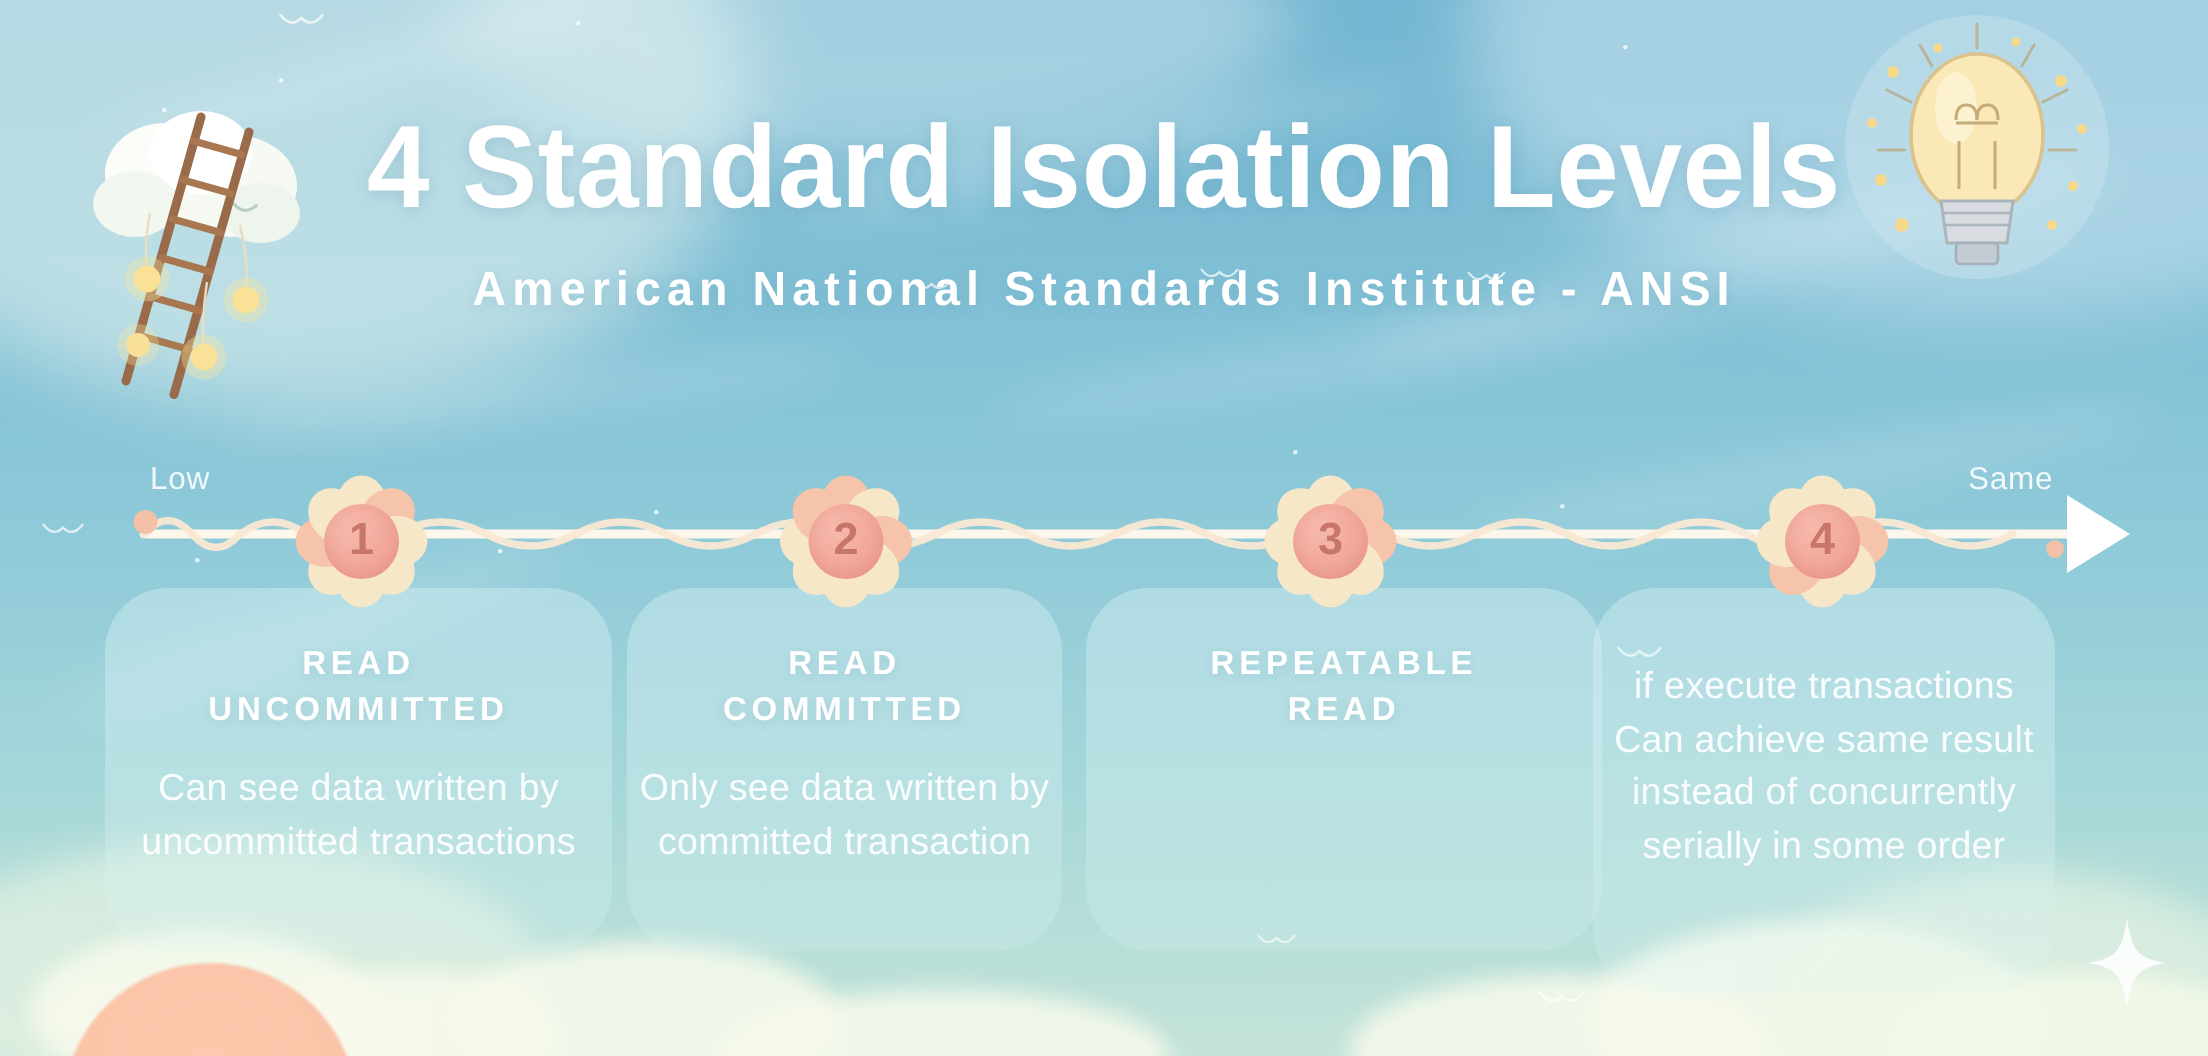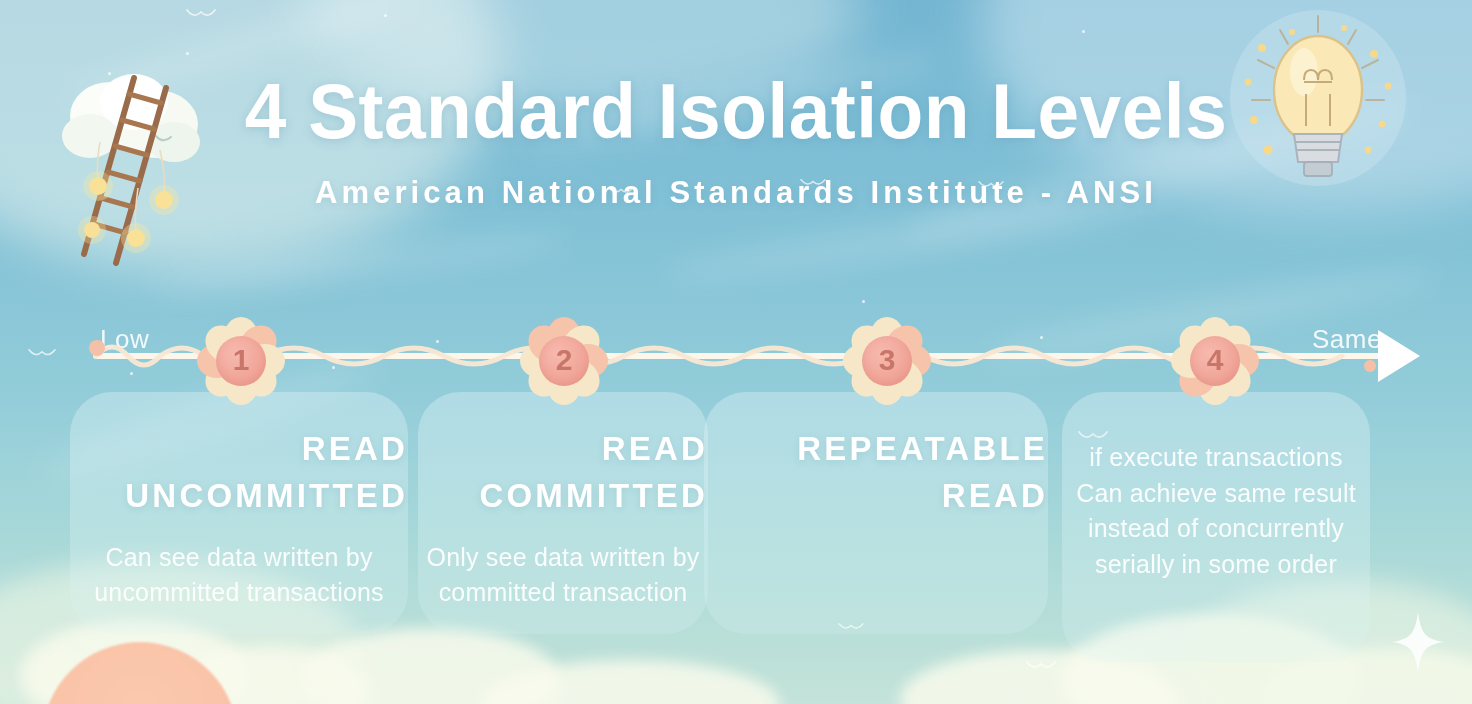--- a/index.html
+++ b/index.html
@@ -100,22 +100,22 @@
   
   .timeline {
     position:absolute;
     left:0; right:0;
     top:300px;
     height:108px;
     z-index:6;
   }
   .tl-label {
     position:absolute;
-    top:24px;
-    font-size:26px;
+    top:8px;
+    font-size:21px;
     color:rgba(255,255,255,0.88);
     letter-spacing:0.5px;
   }
   .tl-label.low  { left:100px; }
   .tl-label.high { left:1312px; }
 
   .flower { position:absolute; top:18px; width:86px; height:86px; }
   .flower .petals { position:absolute; inset:0; }
   .flower .petal {
     position:absolute;
@@ -149,38 +149,37 @@
     position:absolute;
     border-radius:42px;
     background: linear-gradient(to bottom,
         rgba(233,248,250,0.34) 0%,
         rgba(226,246,248,0.30) 55%,
         rgba(218,243,244,0.22) 100%);
     padding-top:34px;
     text-align:center;
   }
   .card-title {
-    font-size:33px;
+    font-size:22px;
     font-weight:bold;
     color:#ffffff;
     letter-spacing:3.2px;
     line-height:1.42;
     text-shadow: 0 2px 7px rgba(95,150,170,0.22);
-    text-align: right;
   }
   .card-desc {
     margin-top:20px;
     font-size:25px;
     color:rgba(255,255,255,0.93);
     line-height:1.42;
     letter-spacing:0.2px;
   }
   .card.c1 { left:70px;   top:4px;  width:338px; height:242px; }
   .card.c2 { left:418px;  top:4px;  width:290px; height:242px; }
-  .card.c3 { left:704px;  top:4px;  width:344px; height:242px; }
+  .card.c3 { left:724px;  top:4px;  width:344px; height:242px; }
   .card.c4 { left:1062px; top:4px;  width:308px; height:270px; }
   .card.c4 .card-desc { margin-top:14px; }
 </style>
 </head>
 <body>
 
 <div id="poster">
 
   <div>
 

